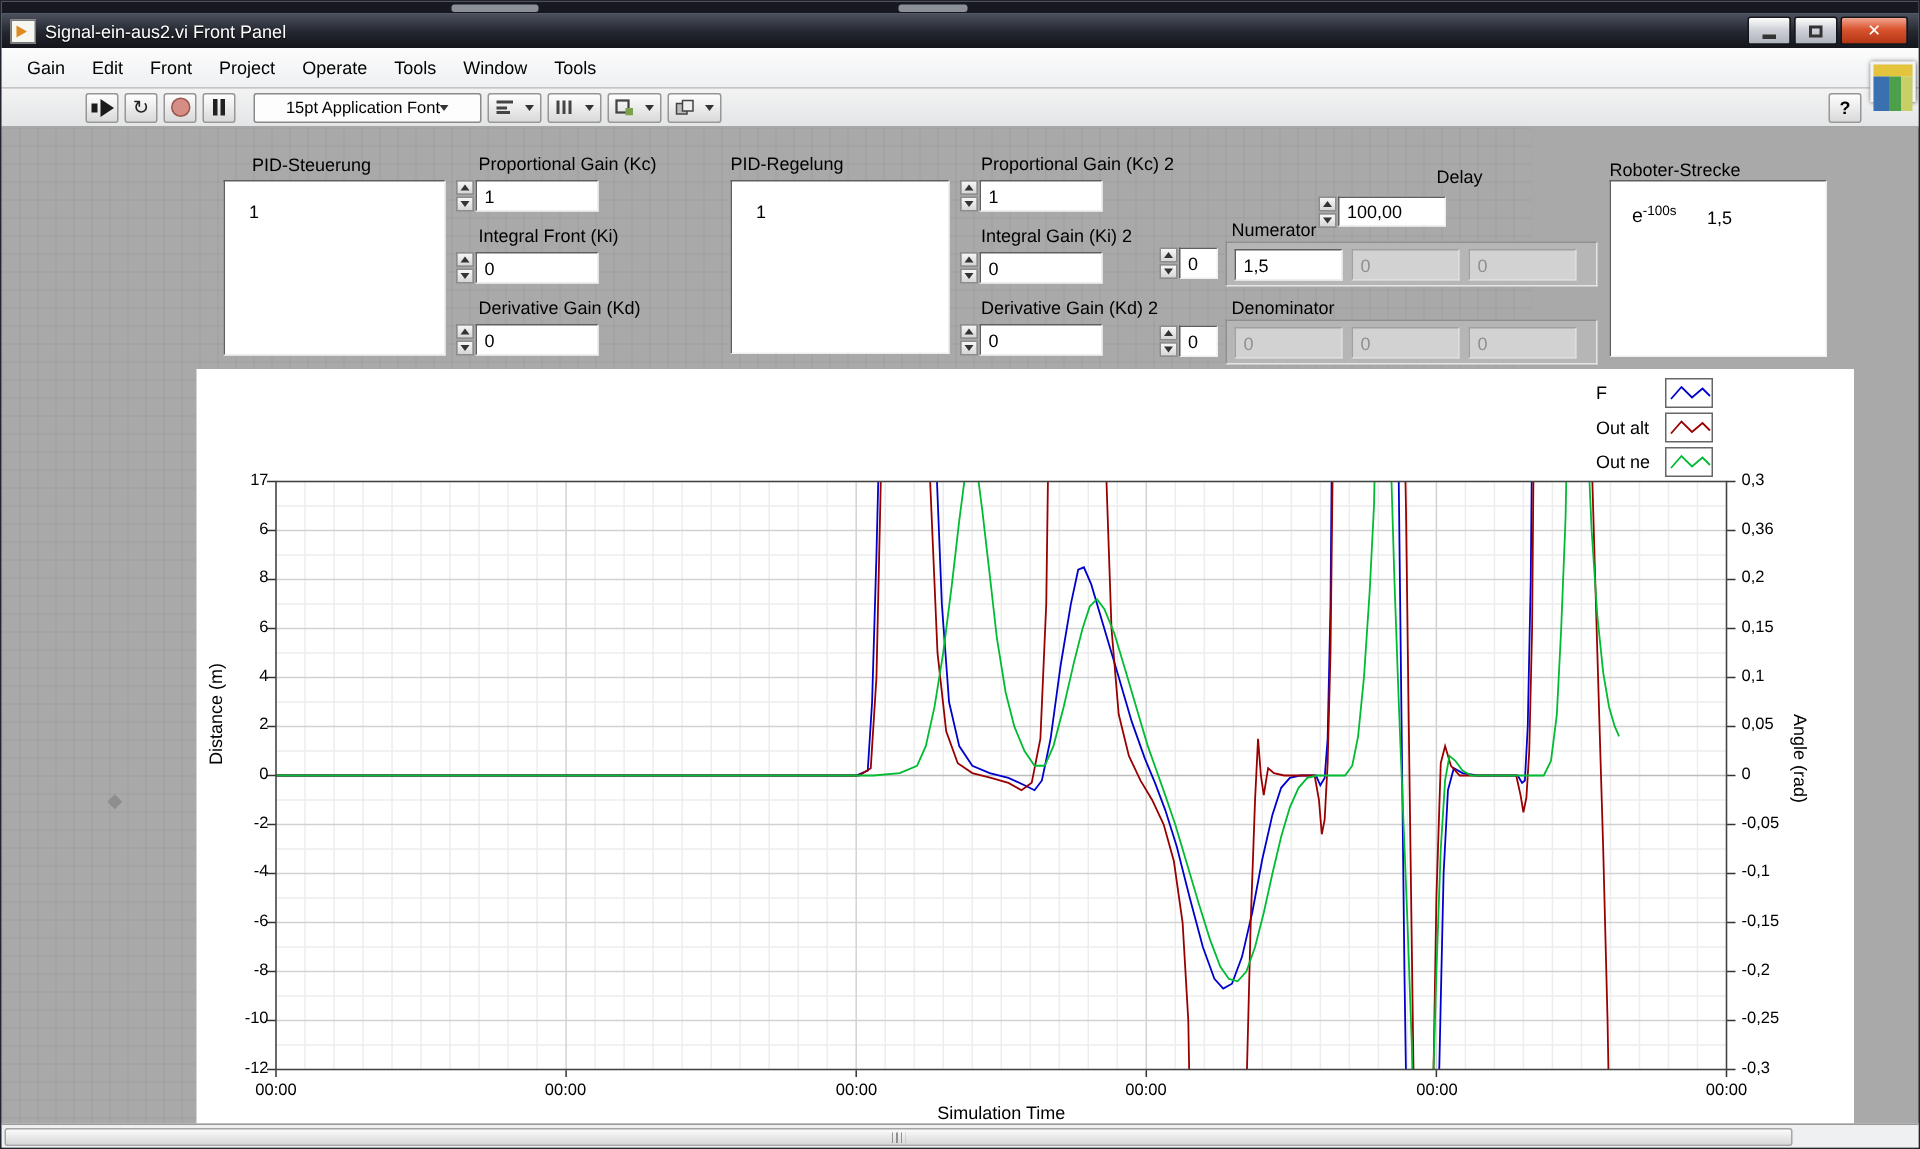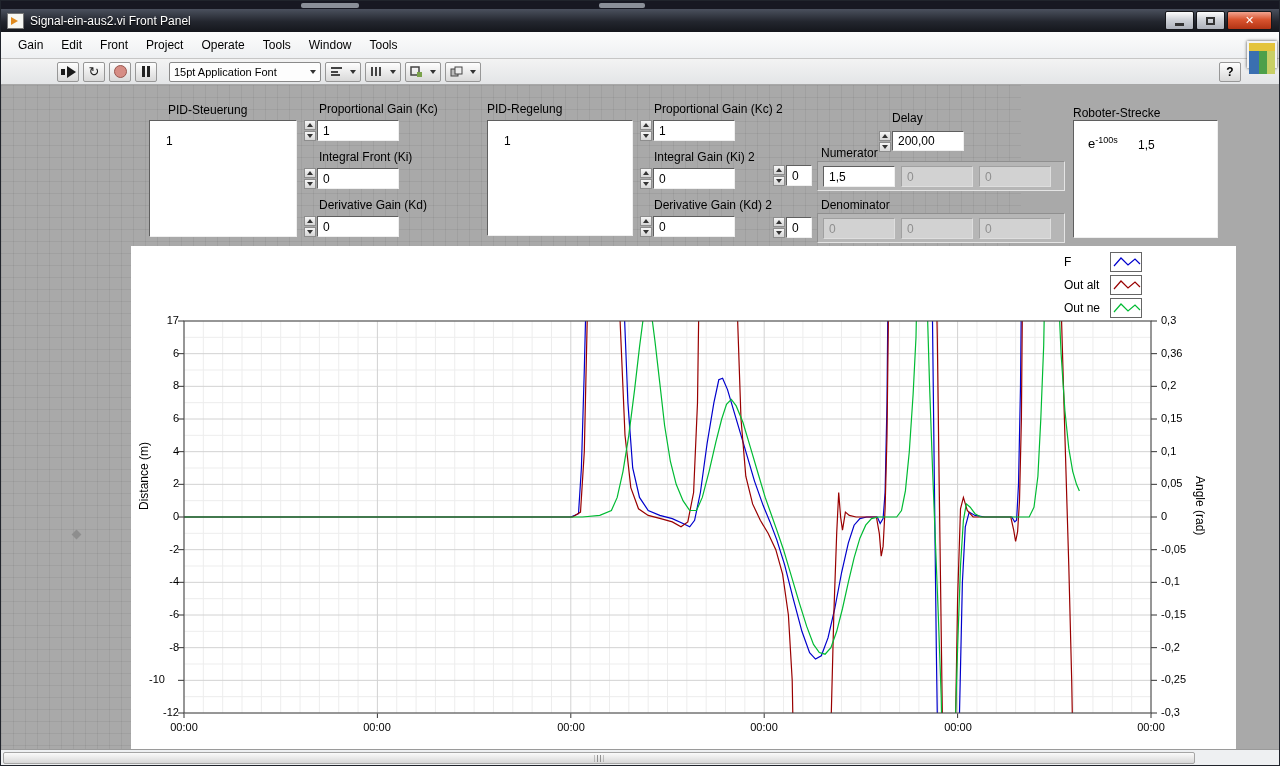--- a/index.html
+++ b/index.html
@@ -35,21 +35,21 @@
            display:flex;align-items:center;gap:4px;padding-left:56px}
   .tbtn{height:20px;min-width:22px;border:1px solid #979797;border-radius:2px;box-sizing:border-box;
         background:linear-gradient(#fefefe,#d9d9d9);display:flex;align-items:center;justify-content:center;gap:2px}
   .run-tail{width:4px;height:6px;background:#1a1a1a}
   .run-head{width:0;height:0;border-left:9px solid #1a1a1a;border-top:6px solid transparent;border-bottom:6px solid transparent}
   .cont-glyph{font-size:13px;line-height:1;color:#222}
   .abort-dot{width:11px;height:11px;border-radius:50%;background:#d68d85;border:1px solid #99574f}
   .pause-bar{width:3px;height:11px;background:#222}
   .font-box{width:152px;height:20px;border:1px solid #8a8a8a;background:#fdfdfd;border-radius:2px;
             display:flex;align-items:center;font-size:11px;padding:0 4px;margin-left:8px;box-sizing:border-box;
-            justify-content:space-between}
+            justify-content:center}
   .caret{width:0;height:0;border-top:4px solid #333;border-left:3px solid transparent;border-right:3px solid transparent}
   .dd-btn{width:36px;justify-content:space-evenly}
   #help-btn{position:absolute;right:40px;top:3px;width:19px;font-size:12px;font-weight:bold}
   #desktop-icon{position:absolute;left:1246px;top:40px;width:30px;height:27px;z-index:6;
                 background:#dfe8ef;border:2px solid #f3f3f3;box-shadow:0 0 3px #444;box-sizing:border-box}
   #desktop-icon .di-top{height:8px;background:#e4c43c}
   #desktop-icon .di-body{height:100%;background:linear-gradient(90deg,#3a6fb0 0 40%,#4da04a 40% 70%,#c8cf66 70%)}
   
   #panel{position:absolute;top:84px;left:0;width:1020px;height:664px;background-color:#a9a9a9;
          background-image:linear-gradient(rgba(0,0,0,.055) 1px,transparent 1px),
@@ -260,30 +260,30 @@
   <div class="spin" style="left:639px;top:131px">
       <span class="spin-btn">
         <span class="sp-up"></span>
       </span>
       <span class="spin-btn">
         <span class="sp-dn"></span>
       </span>
     </div>
   <div class="num-field" style="left:652px;top:131px;width:82px">0</div>
 
-  <div class="lbl" style="left:891px;top:26px;width:76px;">Delay</div>
+  <div class="lbl" style="left:934px;top:26px;width:76px;text-align:center">Delay</div>
   <div class="spin" style="left:878px;top:46px">
       <span class="spin-btn">
         <span class="sp-up"></span>
       </span>
       <span class="spin-btn">
         <span class="sp-dn"></span>
       </span>
     </div>
-  <div class="num-field" style="left:891px;top:46px;width:72px;height:20px">200,00</div>
+  <div class="num-field" style="left:891px;top:46px;width:72px;height:20px">100,00</div>
 
   <div class="lbl" style="left:820px;top:61px">Numerator</div>
   <div class="spin" style="left:772px;top:80px">
       <span class="spin-btn">
         <span class="sp-up"></span>
       </span>
       <span class="spin-btn">
         <span class="sp-dn"></span>
       </span>
     </div>
@@ -330,20 +330,21 @@
         </div>
         <div class="legend-row">
           <span class="lname">Out ne</span>
           <svg class="lbox" width="32" height="20">
             <polyline points="3,13 10,5 17,12 24,6 29,11" fill="none" stroke="#00bb33" stroke-width="1.2"></polyline>
           </svg>
         </div>
       </div>
     <div class="vlab" id="ylabel-left">Distance (m)</div>
     <div class="vlab" id="ylabel-right">Angle (rad)</div>
+    <div id="xlabel">Simulation Time</div>
     <svg id="plot" viewBox="0 0 967 392">
         <line x1="19.34" y1="0" x2="19.34" y2="392" stroke="#ededed" stroke-width="1"></line>
         <line x1="38.68" y1="0" x2="38.68" y2="392" stroke="#ededed" stroke-width="1"></line>
         <line x1="58.02" y1="0" x2="58.02" y2="392" stroke="#ededed" stroke-width="1"></line>
         <line x1="77.36" y1="0" x2="77.36" y2="392" stroke="#ededed" stroke-width="1"></line>
         <line x1="96.7" y1="0" x2="96.7" y2="392" stroke="#ededed" stroke-width="1"></line>
         <line x1="116.04" y1="0" x2="116.04" y2="392" stroke="#ededed" stroke-width="1"></line>
         <line x1="135.38" y1="0" x2="135.38" y2="392" stroke="#ededed" stroke-width="1"></line>
         <line x1="154.72" y1="0" x2="154.72" y2="392" stroke="#ededed" stroke-width="1"></line>
         <line x1="174.06" y1="0" x2="174.06" y2="392" stroke="#ededed" stroke-width="1"></line>
@@ -462,21 +463,21 @@
       <div class="tick" style="left:4px;width:44px;text-align:right;top:101px">6</div>
       <div class="tick" style="left:4px;width:44px;text-align:right;top:133px">8</div>
       <div class="tick" style="left:4px;width:44px;text-align:right;top:166px">6</div>
       <div class="tick" style="left:4px;width:44px;text-align:right;top:199px">4</div>
       <div class="tick" style="left:4px;width:44px;text-align:right;top:231px">2</div>
       <div class="tick" style="left:4px;width:44px;text-align:right;top:264px">0</div>
       <div class="tick" style="left:4px;width:44px;text-align:right;top:297px">-2</div>
       <div class="tick" style="left:4px;width:44px;text-align:right;top:329px">-4</div>
       <div class="tick" style="left:4px;width:44px;text-align:right;top:362px">-6</div>
       <div class="tick" style="left:4px;width:44px;text-align:right;top:395px">-8</div>
-      <div class="tick" style="left:4px;width:44px;text-align:center;top:427px">-10</div>
+      <div class="tick" style="left:4px;width:44px;text-align:right;top:427px">-10</div>
       <div class="tick" style="left:4px;width:44px;text-align:right;top:460px">-12</div>
       <div class="tick" style="left:1030px;width:40px;top:68px">0,3</div>
       <div class="tick" style="left:1030px;width:40px;top:101px">0,36</div>
       <div class="tick" style="left:1030px;width:40px;top:133px">0,2</div>
       <div class="tick" style="left:1030px;width:40px;top:166px">0,15</div>
       <div class="tick" style="left:1030px;width:40px;top:199px">0,1</div>
       <div class="tick" style="left:1030px;width:40px;top:231px">0,05</div>
       <div class="tick" style="left:1030px;width:40px;top:264px">0</div>
       <div class="tick" style="left:1030px;width:40px;top:297px">-0,05</div>
       <div class="tick" style="left:1030px;width:40px;top:329px">-0,1</div>

